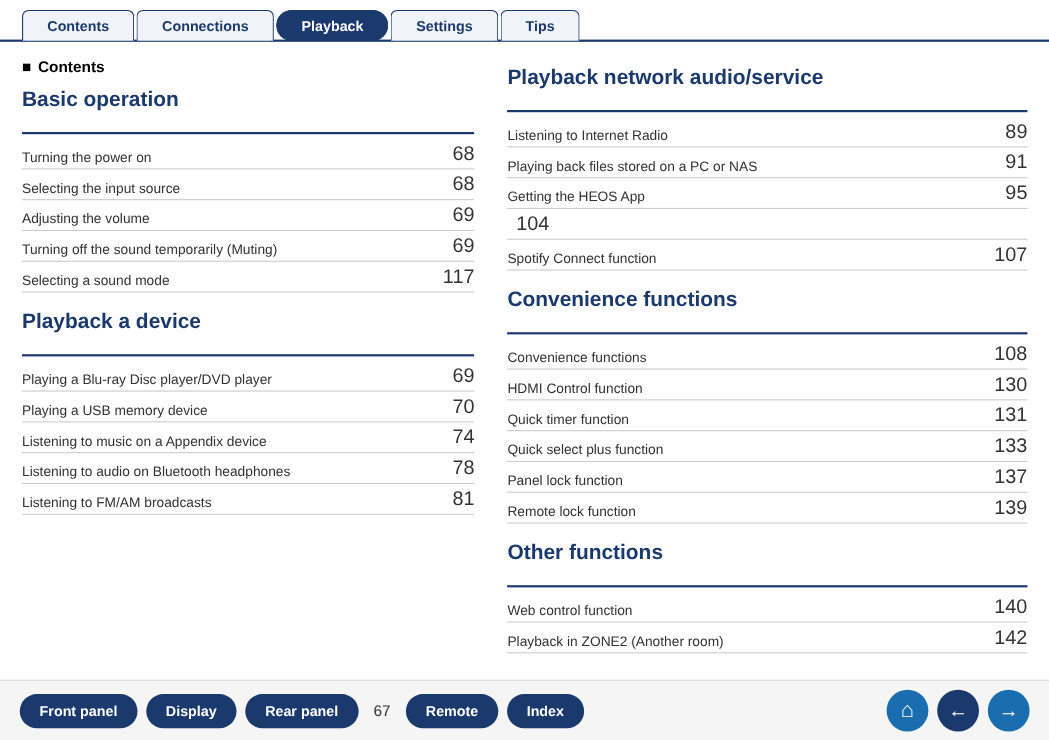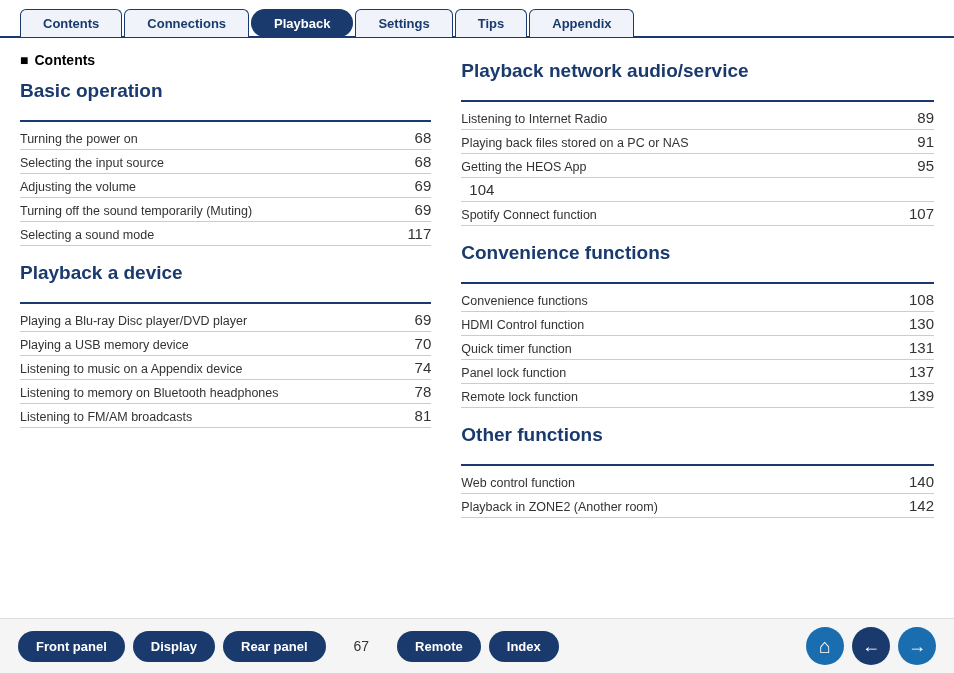--- a/index.html
+++ b/index.html
@@ -93,21 +93,21 @@
       border-bottom: 1px solid #ccc;
       padding: 3px 0;
       font-size: 12.5px;
       color: #333;
     }
     .toc-row .toc-label {
       flex: 1;
       color: #333;
     }
     .toc-row .toc-page {
-      font-size: 15px;
+      font-size: 18px;
       color: #333;
       margin-left: 8px;
     }
 
     
     .bottom-bar {
       position: absolute;
       bottom: 0;
       left: 0;
       right: 0;
@@ -128,21 +128,21 @@
       padding: 8px 18px;
       font-size: 13px;
       font-weight: bold;
       cursor: pointer;
       white-space: nowrap;
     }
 
     .page-number {
       font-size: 14px;
       color: #333;
-      margin: 0 20px;
+      margin: 0 6px;
       font-weight: normal;
     }
 
     .icon-btn {
       background: #1a3a6e;
       color: #fff;
       border: none;
       border-radius: 50%;
       width: 38px;
       height: 38px;
@@ -161,21 +161,20 @@
   </style>
 </head>
 <body>
 
 <nav class="top-nav">
 <div class="nav-tab">Contents</div>
     <div class="nav-tab">Connections</div>
     <div class="nav-tab active">Playback</div>
     <div class="nav-tab">Settings</div>
     <div class="nav-tab">Tips</div>
-    <div class="nav-tab">Appendix</div>
   </nav>
 
 <div class="main-content">
 
   <div class="left-col">
     <div class="contents-heading">Contents</div>
 
     <div class="section-title">Basic operation</div>
     <div class="toc-section">
     <div class="toc-row">
@@ -208,21 +207,21 @@
         </div>
         <div class="toc-row">
           <span class="toc-label">Playing a USB memory device</span>
           <span class="toc-page">70</span>
         </div>
         <div class="toc-row">
           <span class="toc-label">Listening to music on a Appendix device</span>
           <span class="toc-page">74</span>
         </div>
         <div class="toc-row">
-          <span class="toc-label">Listening to memory on Bluetooth headphones</span>
+          <span class="toc-label">Listening to audio on Bluetooth headphones</span>
           <span class="toc-page">78</span>
         </div>
         <div class="toc-row">
           <span class="toc-label">Listening to FM/AM broadcasts</span>
           <span class="toc-page">81</span>
         </div>
       </div>
   </div>
 
   <div class="right-col">
@@ -256,20 +255,24 @@
           <span class="toc-label">Convenience functions</span>
           <span class="toc-page">108</span>
         </div>
         <div class="toc-row">
           <span class="toc-label">HDMI Control function</span>
           <span class="toc-page">130</span>
         </div>
         <div class="toc-row">
           <span class="toc-label">Quick timer function</span>
           <span class="toc-page">131</span>
+        </div>
+        <div class="toc-row">
+          <span class="toc-label">Quick select plus function</span>
+          <span class="toc-page">133</span>
         </div>
         <div class="toc-row">
           <span class="toc-label">Panel lock function</span>
           <span class="toc-page">137</span>
         </div>
         <div class="toc-row">
           <span class="toc-label">Remote lock function</span>
           <span class="toc-page">139</span>
         </div>
       </div>

